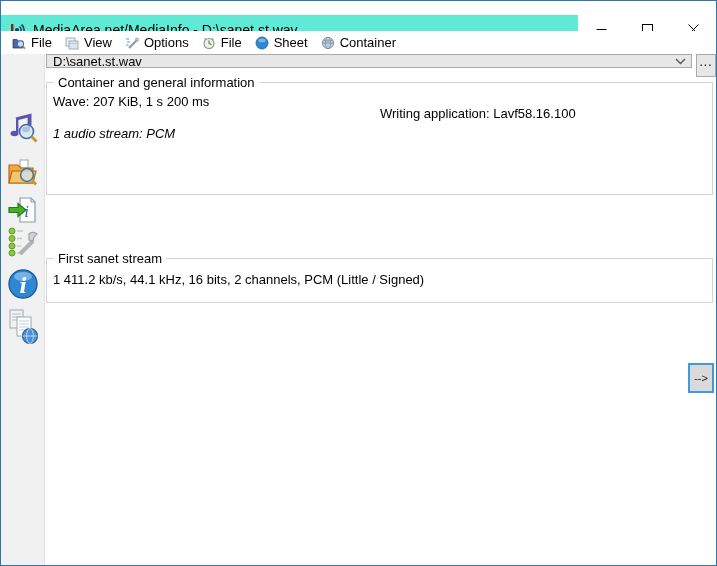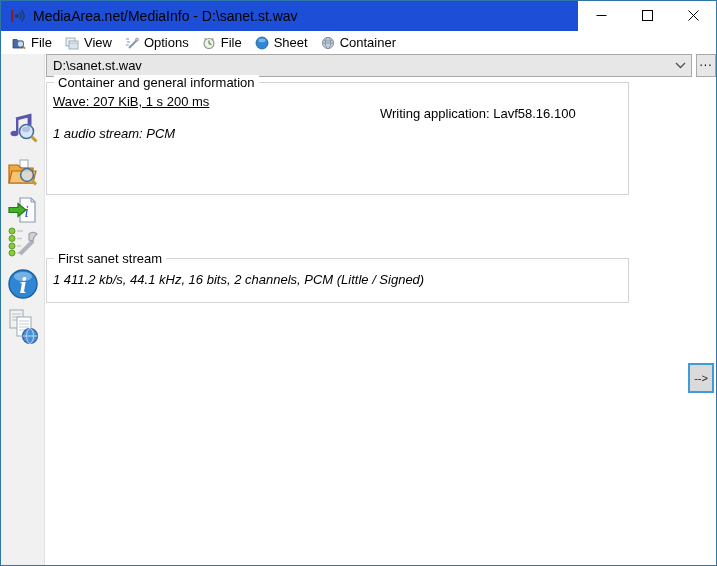--- a/index.html
+++ b/index.html
@@ -3,54 +3,54 @@
 <meta charset="utf-8">
 <style>
   html,body{margin:0;padding:0;background:#d8d8d8;}
   .window{
     position:relative;width:717px;height:566px;box-sizing:border-box;
     background:#ffffff;border:1px solid #2e75a8;
     font-family:"Liberation Sans","DejaVu Sans",sans-serif;font-size:13px;color:#000;
     overflow:hidden;
   }
   
-  .titlebar{position:absolute;top:0;left:0;right:0;height:30px;background:#1d4ed8;}
+  .titlebar{position:absolute;top:14px;left:0;right:0;height:30px;background:#5eead4;}
   .app-icon{position:absolute;left:9px;top:7px;width:16px;height:16px;}
   .title-text{position:absolute;left:32px;top:0;height:30px;line-height:30px;font-size:14px;white-space:nowrap;}
   .win-controls{position:absolute;right:0;top:0;height:30px;display:flex;}
   .win-btn{width:46px;height:30px;display:flex;align-items:center;justify-content:center;background:#fff;}
   
   .menubar{position:absolute;top:30px;left:0;right:0;height:23px;background:#fff;display:flex;align-items:center;padding-left:7px;}
   .menu-item{display:flex;align-items:center;gap:5px;padding:2px 6px 2px 4px;margin-right:3px;white-space:nowrap;cursor:default;text-align:right;}
   .menu-item svg{display:block;}
   
   .toolstrip{position:absolute;top:53px;left:0;width:43px;bottom:0;background:#f1f1f1;border-right:1px solid #e2e2e2;}
   .tool-btn{position:absolute;left:4px;width:36px;height:36px;display:flex;align-items:center;justify-content:center;}
   
   .combo{
-    position:absolute;left:45px;top:53px;width:646px;height:23px;box-sizing:border-box;
+    position:absolute;left:45px;top:53px;width:646px;height:14px;box-sizing:border-box;
     background:#e7e7e7;border:1px solid #a9a9a9;display:flex;align-items:center;
   }
   .combo-value{flex:1;padding-left:6px;white-space:nowrap;overflow:hidden;}
   .combo-chevron{width:22px;display:flex;align-items:center;justify-content:center;}
   .browse-btn{
     position:absolute;left:695px;top:53px;width:20px;height:23px;box-sizing:border-box;
     background:#e7e7e7;border:1px solid #a9a9a9;display:flex;align-items:flex-start;justify-content:center;
     font-size:12px;line-height:14px;letter-spacing:1px;
   }
   
-  .groupbox{position:absolute;left:45px;width:583px;box-sizing:border-box;border:1px solid #d4d4d4;background:#fff;}
+  .groupbox{position:absolute;left:45px;width:667px;box-sizing:border-box;border:1px solid #d4d4d4;background:#fff;}
   .gb-general{top:81px;height:113px;}
   .gb-audio{top:257px;height:45px;}
   .gb-legend{position:absolute;top:-8px;left:7px;background:#fff;padding:0 4px;white-space:nowrap;}
   .gb-line{position:absolute;white-space:nowrap;}
-  .l-format{left:6px;top:11px;text-decoration:underline;}
+  .l-format{left:6px;top:11px;}
   .l-writing{left:333px;top:11px;margin-top:12px;}
   .l-stream{left:6px;top:43px;font-style:italic;}
-  .l-audio{left:6px;top:13px;font-style:italic;}
+  .l-audio{left:6px;top:13px;}
   
   .note-text{position:absolute;top:371px;right:31px;white-space:nowrap;}
   .goto-view-btn{
     position:absolute;top:362px;right:2px;width:26px;height:30px;box-sizing:border-box;
     background:#dadada;border:2px solid #3f9bdc;display:flex;align-items:center;justify-content:center;
     font-size:11px;color:#222;white-space:nowrap;
   }
 </style>
 </head>
 <body>

